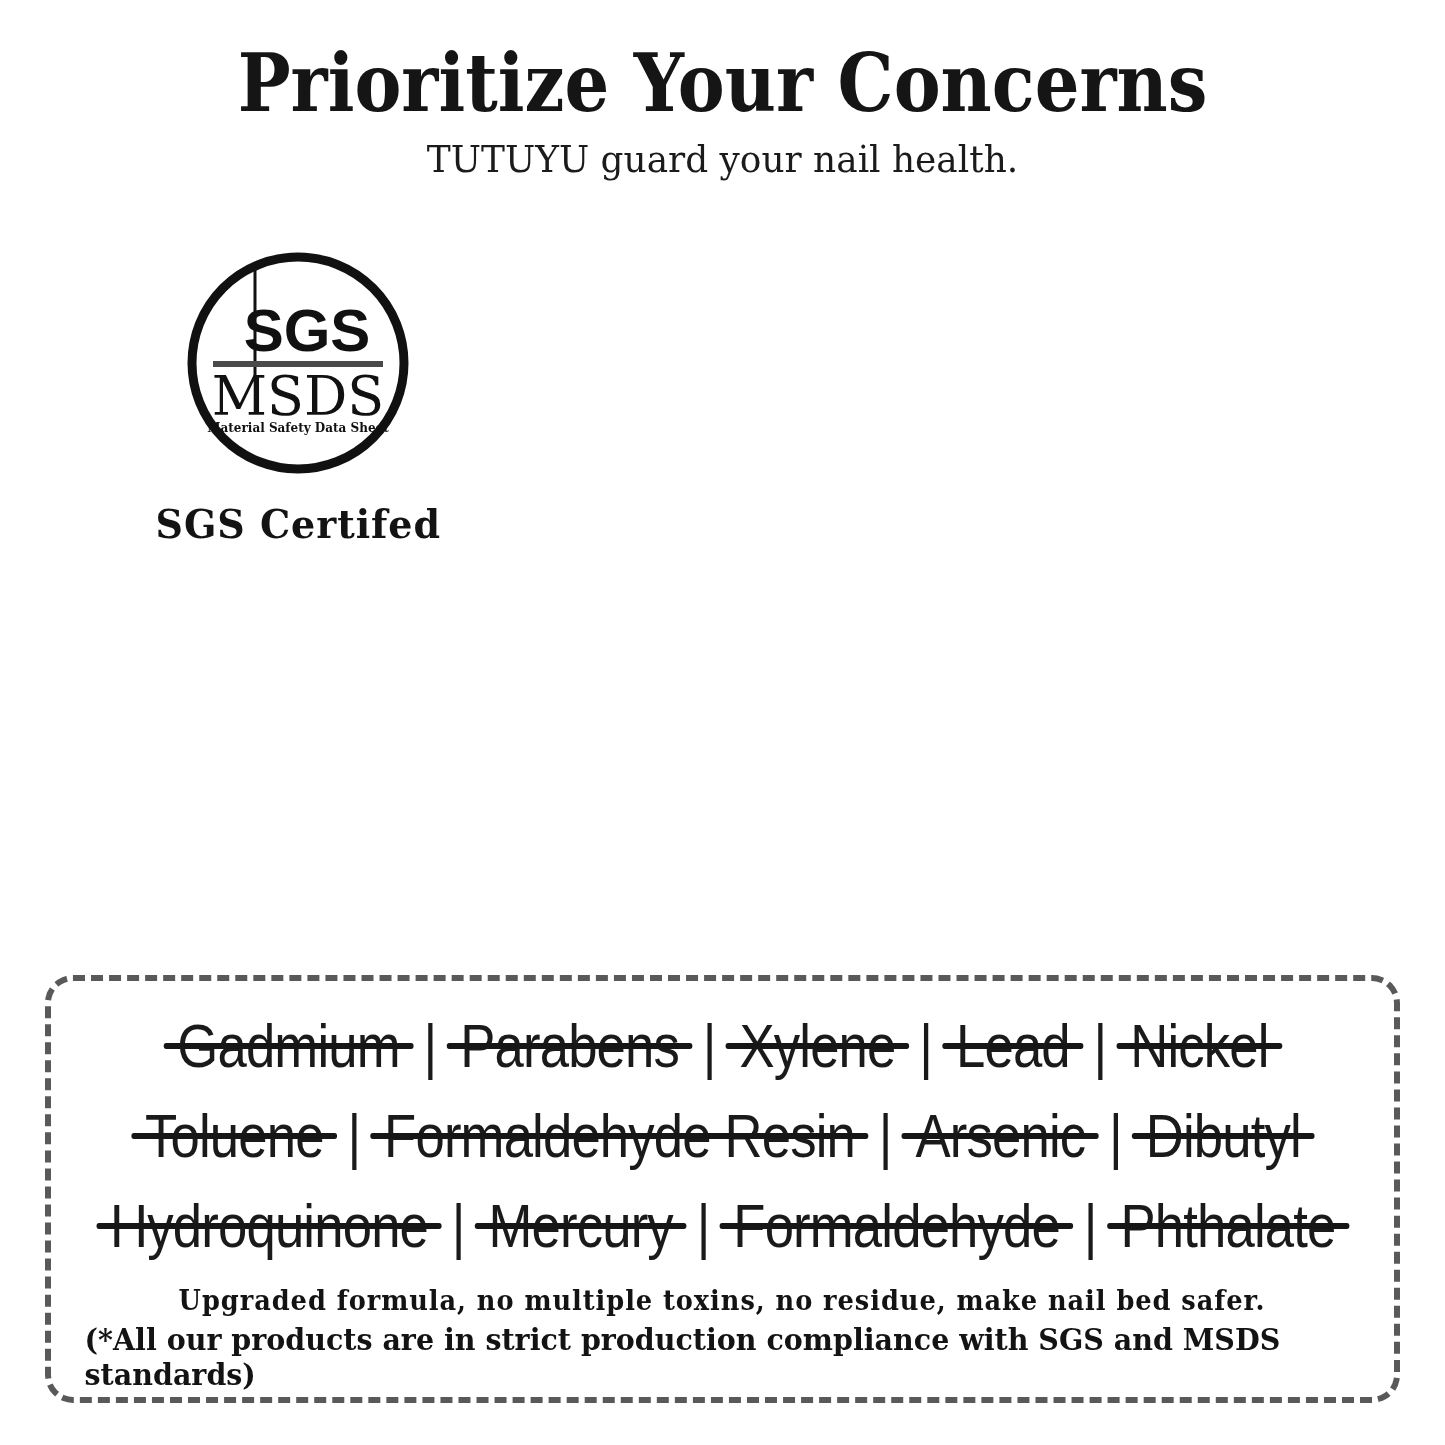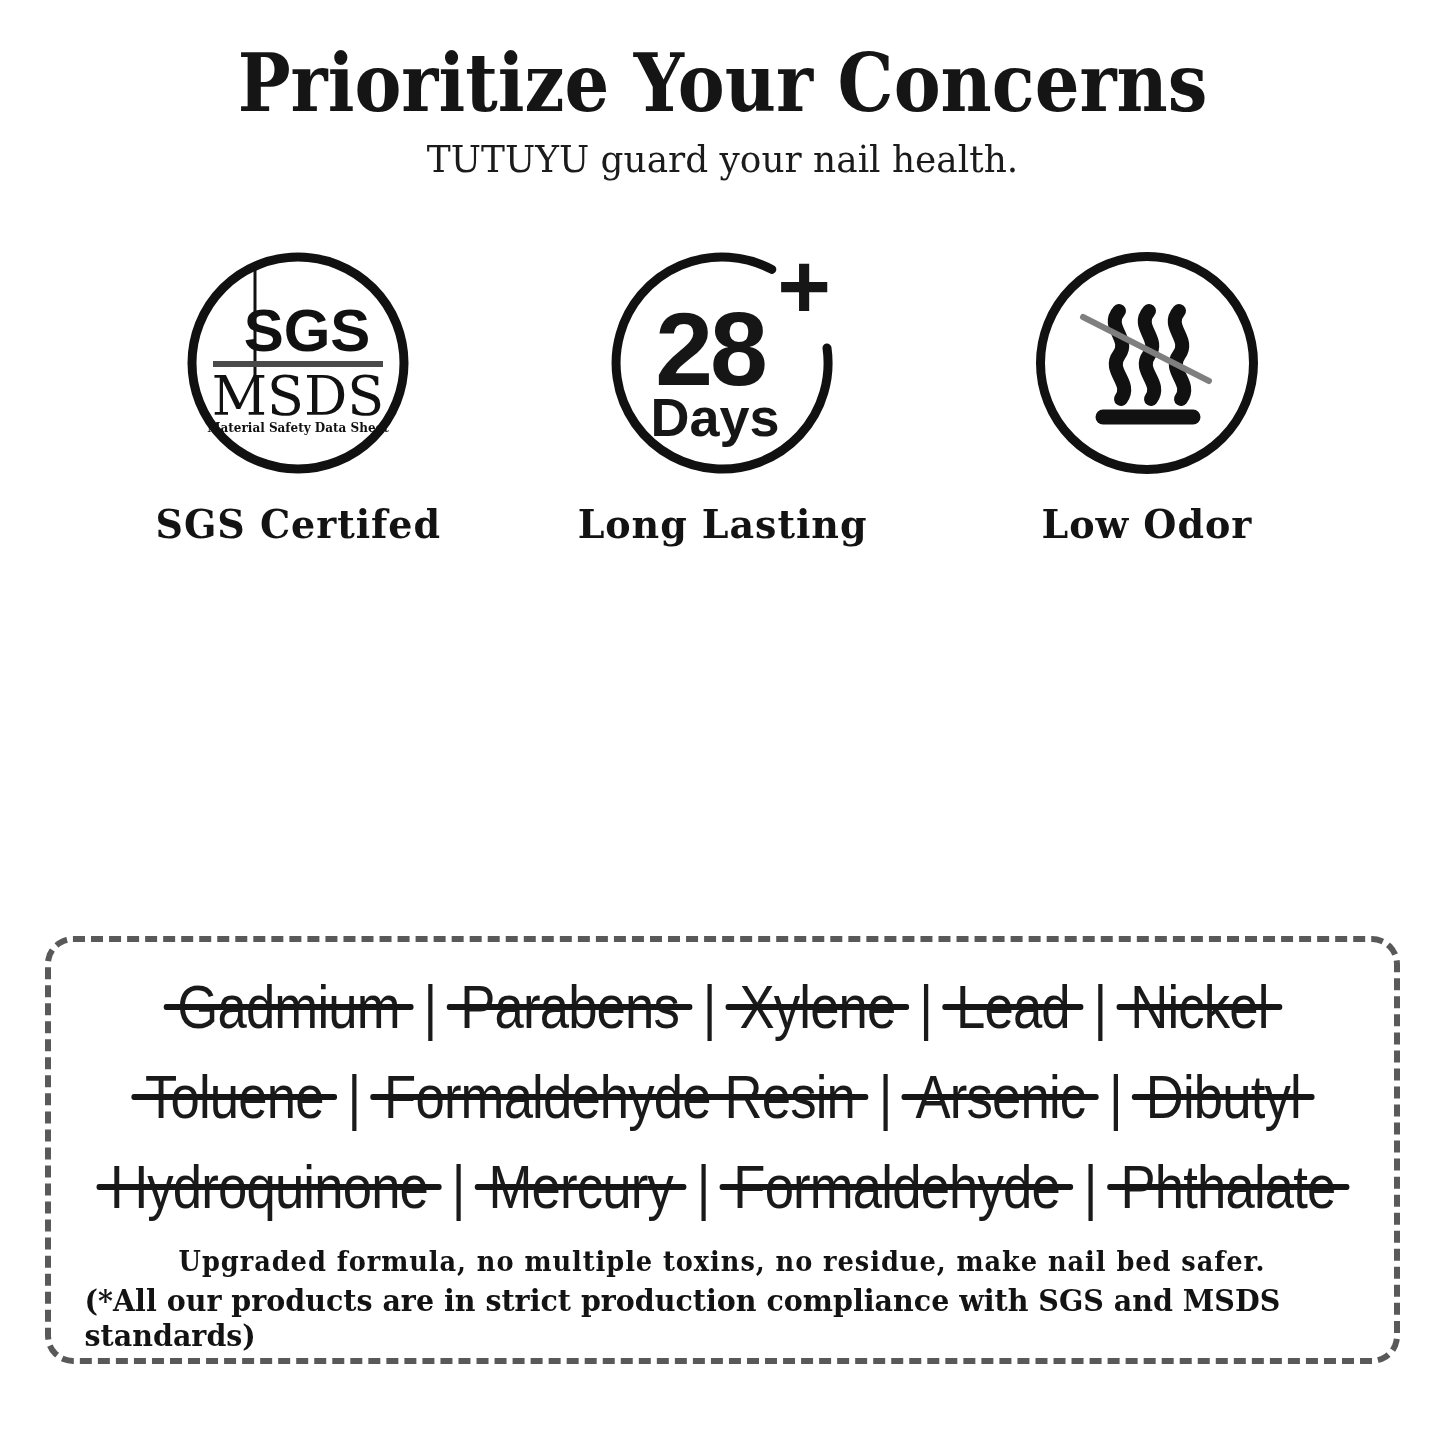--- a/index.html
+++ b/index.html
@@ -36,21 +36,21 @@
   }
   .ring.no-border { border:none; }
   .feature-label {
     margin-top:26px; font-size:40px; font-weight:bold;
     letter-spacing:1px; transform:scaleX(0.95); white-space:nowrap;
     color:#131313;
   }
 
   
   .excluded-box {
-    position:absolute; top:936px; left:45px; width:1355px; height:428px;
+    position:absolute; top:975px; left:45px; width:1355px; height:428px;
     border:6px dashed #595959; border-radius:28px;
     display:flex; flex-direction:column; align-items:center;
     padding-top:20px;
   }
   .chem-row {
     height:90px; line-height:90px; white-space:nowrap;
     font-family:"Liberation Sans", sans-serif;
     font-size:62px; font-weight:400; letter-spacing:-1px;
     transform:scaleX(0.85); color:#1a1a1a;
   }
@@ -86,47 +86,22 @@
         <line x1="68" y1="16" x2="68" y2="124" stroke="#111111" stroke-width="3"></line>
         <line x1="26" y1="112" x2="196" y2="112" stroke="#4a4a4a" stroke-width="6"></line>
         <text x="120" y="99" text-anchor="middle" style="font-family:'Liberation Sans',sans-serif;font-weight:bold;font-size:60px;fill:#111111;">SGS</text>
         <text x="111" y="163" text-anchor="middle" style="font-family:'DejaVu Serif',serif;font-size:54px;fill:#111111;">MSDS</text>
         <text x="111" y="180" text-anchor="middle" style="font-family:'DejaVu Serif',serif;font-weight:bold;font-size:12px;fill:#111111;">Material Safety Data Sheet</text>
       </svg>
     </div>
     <div class="feature-label">SGS Certifed</div>
   </div>
 
-  <div class="feature">
-    <div class="ring no-border">
-      <svg width="222" height="222" viewBox="0 0 222 222">
-        <path d="M 216,96 A 106 106 0 1 1 160.8,17.4" stroke="#111111" stroke-width="9" fill="none" stroke-linecap="round"></path>
-        <text x="99" y="133" text-anchor="middle" style="font-family:'Liberation Sans',sans-serif;font-weight:bold;font-size:104px;letter-spacing:-3px;fill:#161616;">28</text>
-        <text x="193" y="66" text-anchor="middle" style="font-family:'Liberation Sans',sans-serif;font-weight:bold;font-size:92px;fill:#161616;">+</text>
-        <text x="104" y="184" text-anchor="middle" style="font-family:'Liberation Sans',sans-serif;font-weight:bold;font-size:54px;fill:#161616;">Days</text>
-      </svg>
-    </div>
-    <div class="feature-label">Long Lasting</div>
-  </div>
 
 
-  <div class="feature">
-    <div class="ring">
-      <svg width="204" height="204" viewBox="0 0 204 204">
-        <g transform="translate(32,26)" fill="none" stroke-linecap="round">
-          <path d="M 42,24 C 28,40 54,52 42,68 C 30,84 56,96 44,112" stroke="#111111" stroke-width="14"></path>
-          <path d="M 72,24 C 58,40 84,52 72,68 C 60,84 86,96 74,112" stroke="#111111" stroke-width="14"></path>
-          <path d="M 102,24 C 88,40 114,52 102,68 C 90,84 116,96 104,112" stroke="#111111" stroke-width="14"></path>
-          <path d="M 26,130 H 116" stroke="#111111" stroke-width="15"></path>
-          <path d="M 6,30 L 132,94" stroke="#7f7f7f" stroke-width="6"></path>
-        </g>
-      </svg>
-    </div>
-    <div class="feature-label">Low Odor</div>
-  </div>
 </div>
 
 <div class="excluded-box">
   <div class="chem-row">
     <span class="chem">Gadmium</span><span class="sep">|</span><span class="chem">Parabens</span><span class="sep">|</span><span class="chem">Xylene</span><span class="sep">|</span><span class="chem">Lead</span><span class="sep">|</span><span class="chem">Nickel</span>
   </div>
   <div class="chem-row">
     <span class="chem">Toluene</span><span class="sep">|</span><span class="chem">Formaldehyde Resin</span><span class="sep">|</span><span class="chem">Arsenic</span><span class="sep">|</span><span class="chem">Dibutyl</span>
   </div>
   <div class="chem-row">

